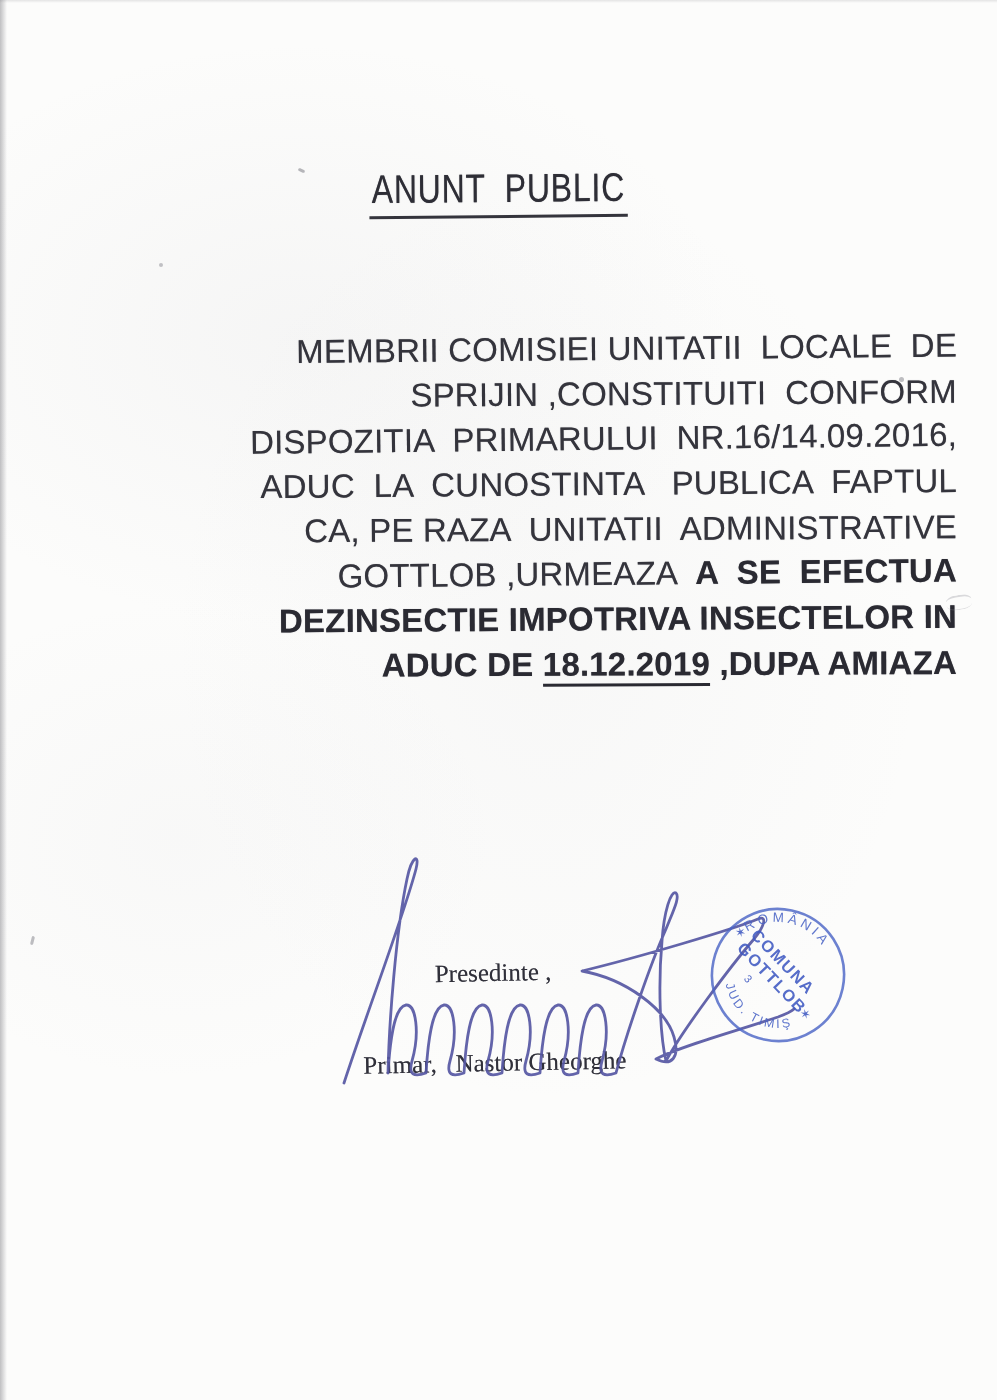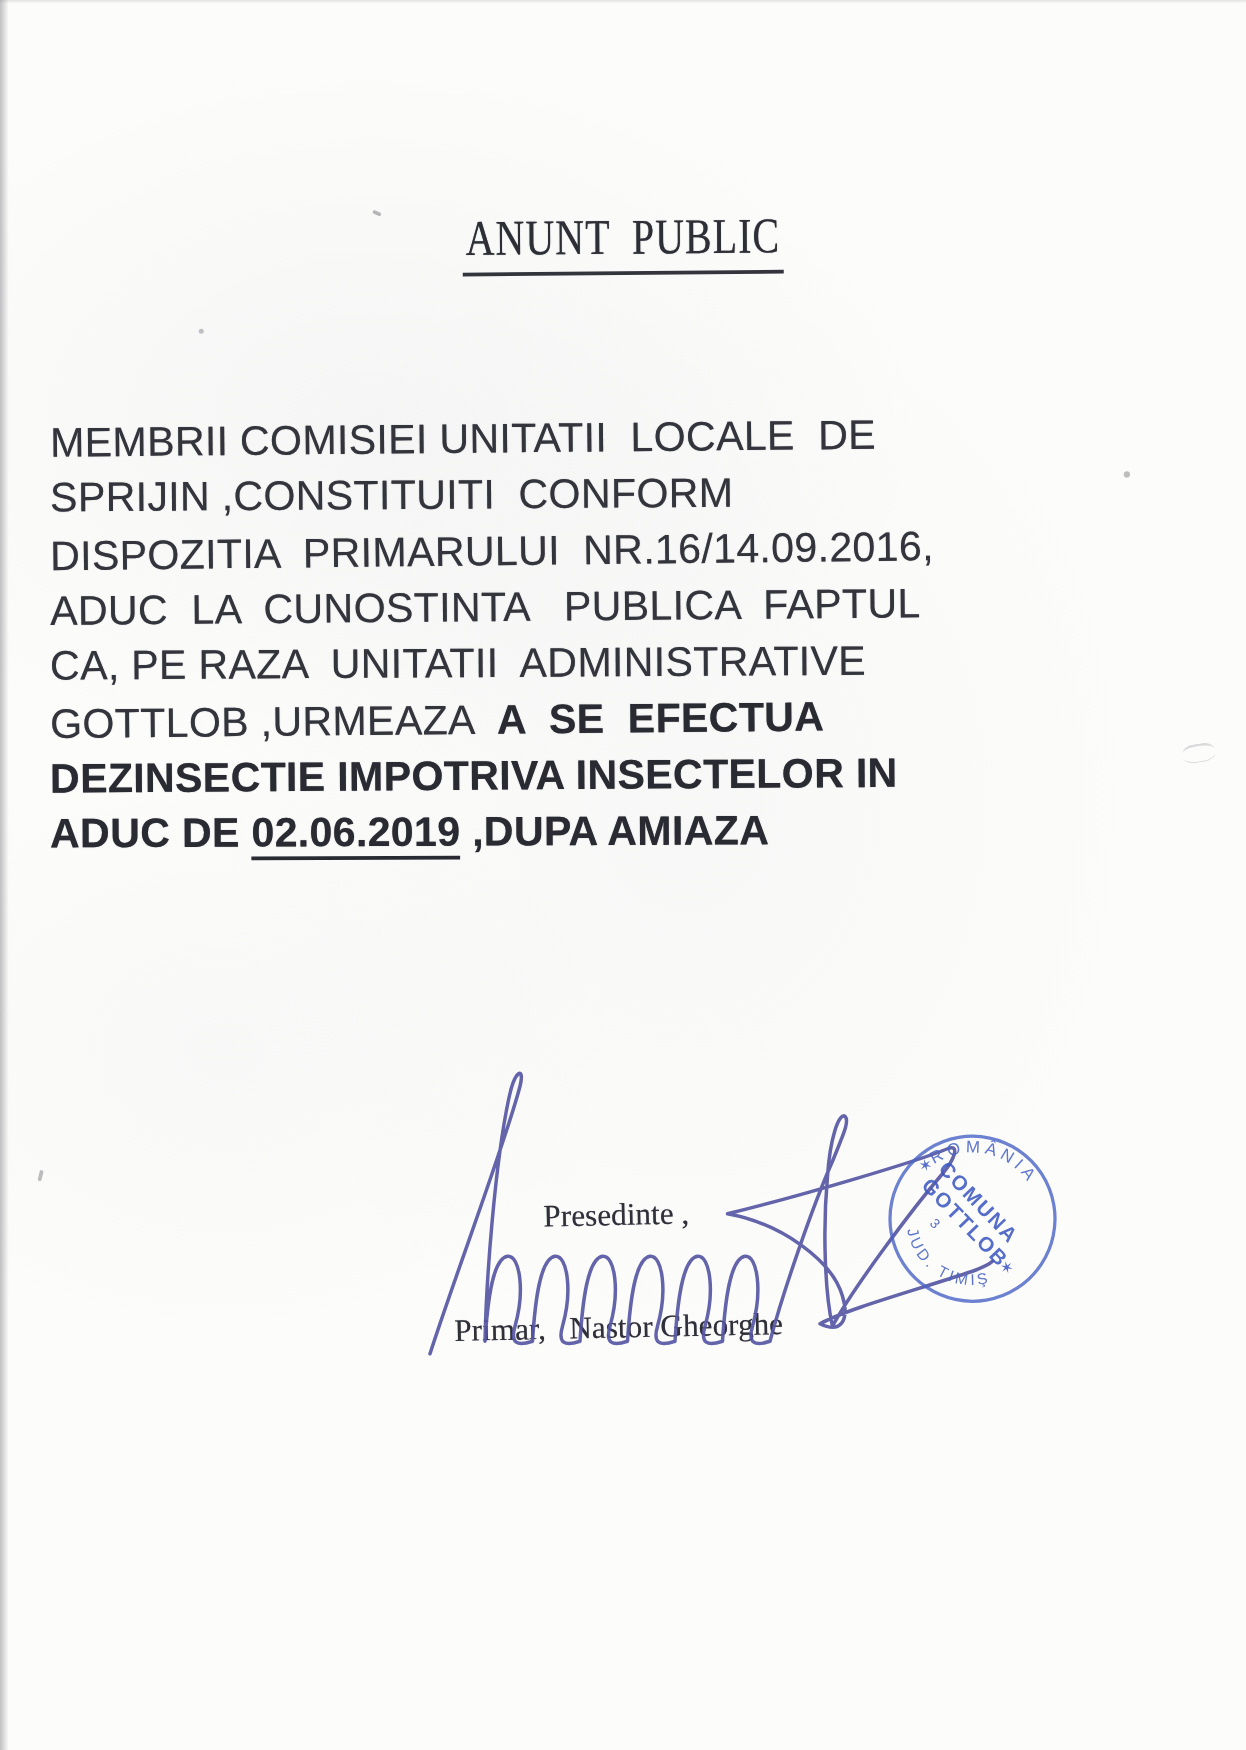--- a/index.html
+++ b/index.html
@@ -10,29 +10,29 @@
       radial-gradient(620px 420px at 30% 24%, rgba(188,188,194,0.10), transparent 70%),
       radial-gradient(520px 640px at 55% 46%, rgba(196,196,202,0.08), transparent 72%),
       radial-gradient(420px 320px at 18% 60%, rgba(196,196,202,0.07), transparent 75%),
       #fcfcfb;
   }
   .edge-left{position:absolute;left:0;top:0;bottom:0;width:7px;
     background:linear-gradient(90deg, rgba(118,118,124,0.45), rgba(118,118,124,0));}
   .edge-top{position:absolute;left:0;top:0;right:0;height:3px;
     background:linear-gradient(180deg, rgba(118,118,124,0.18), rgba(118,118,124,0));}
 
-  .title-wrap{position:absolute;top:166px;left:0;width:100%;text-align:center;font-family:Liberation Serif, serif;}
+  .title-wrap{position:absolute;top:166px;left:0;width:100%;text-align:center;}
   .doc-title{
     display:inline-block;font-size:40px;color:#2e2e36;letter-spacing:1px;white-space:pre;
     border-bottom:3px solid #34343c;padding:0 3px 4px 3px;
     transform:scaleX(0.80) rotate(-0.4deg);
     text-shadow:0 0 0.8px rgba(46,46,54,0.7);
   }
 
-  .body-block{position:absolute;left:40px;right:40px;top:327px;text-align:left;}
+  .body-block{position:absolute;left:40px;right:40px;top:327px;text-align:right;}
   .bline{
     height:45px;line-height:45px;font-size:33px;color:#34343c;white-space:pre;
     letter-spacing:0.2px;text-shadow:0 0 0.7px rgba(52,52,60,0.6);
   }
   .bline:nth-child(1){transform:rotate(-0.55deg);}
   .bline:nth-child(2){transform:rotate(-0.40deg);}
   .bline:nth-child(3){transform:rotate(-0.65deg);}
   .bline:nth-child(4){transform:rotate(-0.50deg);}
   .bline:nth-child(5){transform:rotate(-0.35deg);}
   .bline:nth-child(6){transform:rotate(-0.55deg);}
@@ -74,21 +74,21 @@
   </div>
 
   <div class="body-block">
     <div class="bline"><span>MEMBRII COMISIEI UNITATII  LOCALE  DE</span></div>
     <div class="bline"><span>SPRIJIN ,CONSTITUITI  CONFORM</span></div>
     <div class="bline"><span>DISPOZITIA  PRIMARULUI  NR.16/14.09.2016,</span></div>
     <div class="bline"><span>ADUC  LA  CUNOSTINTA   PUBLICA  FAPTUL</span></div>
     <div class="bline"><span>CA, PE RAZA  UNITATII  ADMINISTRATIVE</span></div>
     <div class="bline"><span>GOTTLOB ,URMEAZA  </span><span class="b">A  SE  EFECTUA</span></div>
     <div class="bline"><span class="b">DEZINSECTIE IMPOTRIVA INSECTELOR IN</span></div>
-    <div class="bline"><span class="b">ADUC DE </span><span class="b u">02.06.2019</span><span class="b"> ,DUPA AMIAZA</span></div>
+    <div class="bline"><span class="b">ADUC DE </span><span class="b u">18.12.2019</span><span class="b"> ,DUPA AMIAZA</span></div>
   </div>
 
   <div class="sig-caption">
     <div>Presedinte ,</div>
     <div>Primar,   Nastor Gheorghe</div>
   </div>
 
   <svg class="signature-svg" width="470" height="260" viewBox="0 0 470 260">
     <path fill="none" stroke="#5657a3" stroke-width="2.8" stroke-linecap="round" stroke-linejoin="round" opacity="0.92" d="M 14,238
          C 36,170 74,70 86,24

